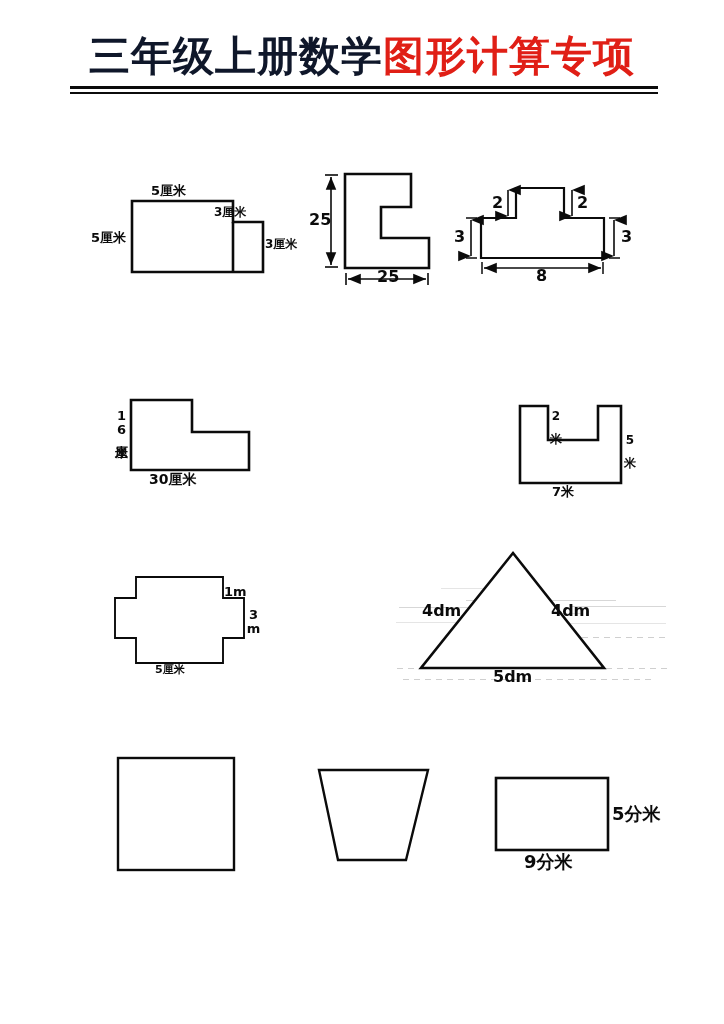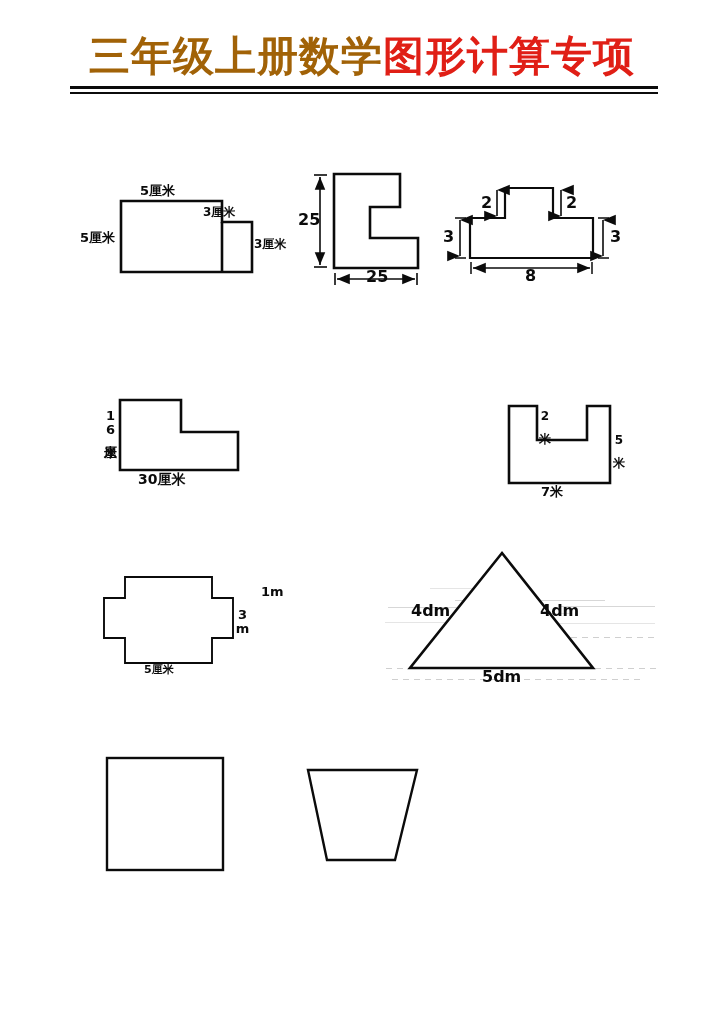--- a/index.html
+++ b/index.html
@@ -25,42 +25,42 @@
     text-align: center;
   }
   .title-text {
     font-size: 41px;
     font-weight: 700;
     letter-spacing: 1px;
     line-height: 1.1;
     white-space: nowrap;
     display: inline-block;
   }
-  .title-black { color: #a16207; }
+  .title-black { color: #0f172a; }
   .title-red { color: #e01f16; }
   .title-rules {
     position: absolute;
     left: 70px;
     top: 86px;
     width: 588px;
   }
   .rule {
     height: 3px;
     background: #0b0b0b;
     width: 100%;
   }
   .rule.thin {
     height: 2px;
     margin-top: 3px;
   }
 
   
   .sheet {
     position: absolute;
-    left: 0;
+    left: 11px;
     top: 0;
     width: 624px;
     height: 1024px;
   }
   .fig {
     position: absolute;
   }
   .fig svg { display: block; overflow: visible; }
 
   .lbl {
@@ -204,21 +204,21 @@
     </svg>
     <span class="lbl cn vert s12" style="left:44px; top:14px;">2米</span>
     <span class="lbl cn vert s12" style="left:118px; top:38px;">5米</span>
     <span class="lbl cn s13" style="left:46px; top:90px;">7米</span>
   </div>
 
   <div class="fig" style="left:95px; top:565px; width:190px; height:115px;">
     <svg width="190" height="115" viewBox="0 0 190 115">
       <path d="M 30 12 L 117 12 L 117 33 L 138 33 L 138 73 L 117 73 L 117 98 L 30 98 L 30 73 L 9 73 L 9 33 L 30 33 Z" fill="#ffffff" stroke="#0b0b0b" stroke-width="1.9"></path>
     </svg>
-    <span class="lbl s13" style="left:118px; top:20px;padding-left:48px;">1m</span>
+    <span class="lbl s13" style="left:118px; top:20px;">1m</span>
     <span class="lbl vert s13" style="left:141px; top:42px;">3m</span>
     <span class="lbl cn s11" style="left:49px; top:99px;">5厘米</span>
   </div>
 
   <div class="scanline" style="left:388px; top:607px; width:70px;"></div>
   <div class="scanline" style="left:455px; top:600px; width:150px;"></div>
   <div class="scanline soft" style="left:470px; top:613px; width:100px;"></div>
   <div class="scanline" style="left:560px; top:606px; width:95px;"></div>
   <div class="scanline soft" style="left:385px; top:622px; width:120px;"></div>
   <div class="scanline soft" style="left:545px; top:623px; width:110px;"></div>
@@ -241,14 +241,21 @@
       <rect x="12" y="8" width="116" height="112" fill="#ffffff" stroke="#0b0b0b" stroke-width="2.4"></rect>
     </svg>
   </div>
 
   <div class="fig" style="left:285px; top:750px; width:150px; height:140px;">
     <svg width="150" height="140" viewBox="0 0 150 140">
       <path d="M 23 20 L 132 20 L 110 110 L 42 110 Z" fill="#ffffff" stroke="#0b0b0b" stroke-width="2.4"></path>
     </svg>
   </div>
 
+  <div class="fig" style="left:465px; top:765px; width:210px; height:130px;">
+    <svg width="210" height="130" viewBox="0 0 210 130">
+      <rect x="20" y="13" width="112" height="72" fill="#ffffff" stroke="#0b0b0b" stroke-width="2.6"></rect>
+    </svg>
+    <span class="lbl cn s18" style="left:136px; top:40px;">5分米</span>
+    <span class="lbl cn s18" style="left:48px; top:88px;">9分米</span>
+  </div>
 
 </div>
 
 </body></html>

